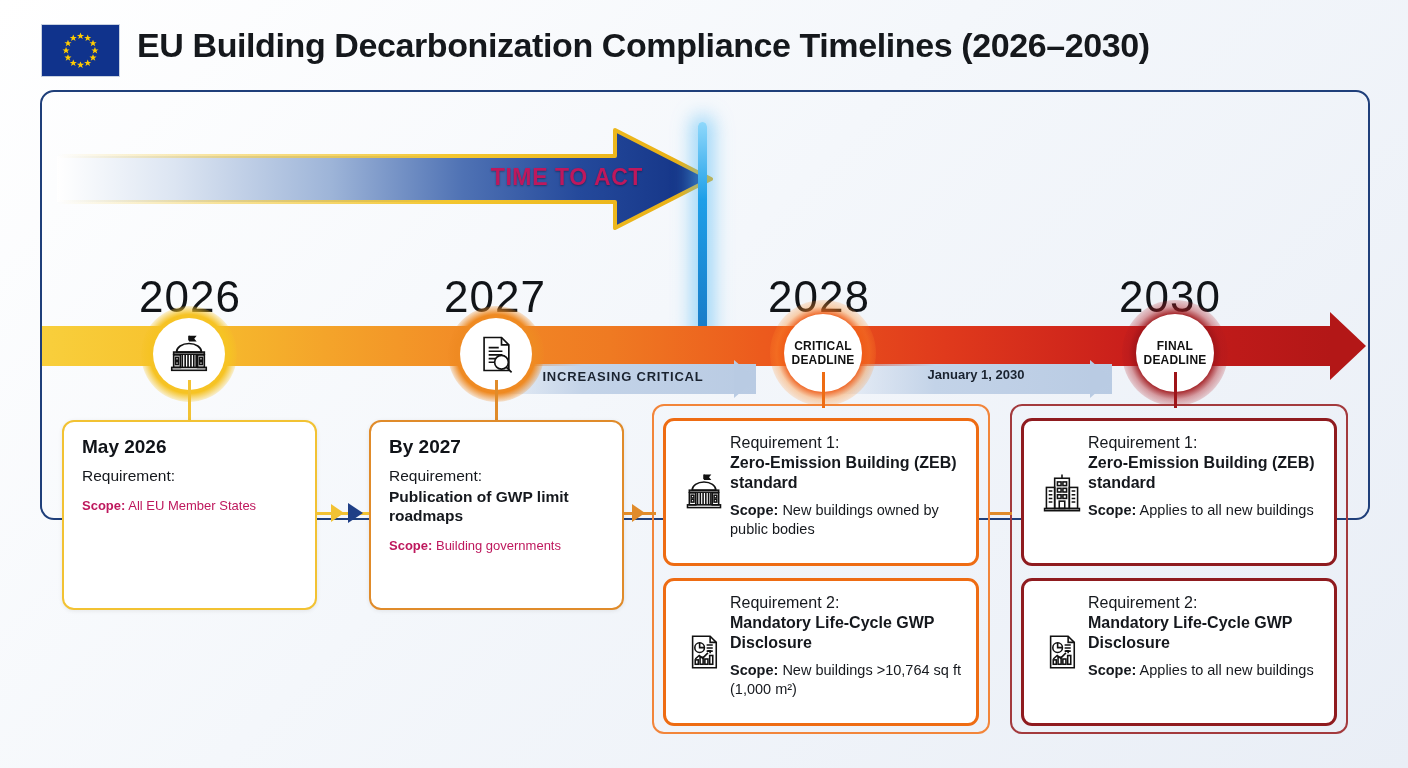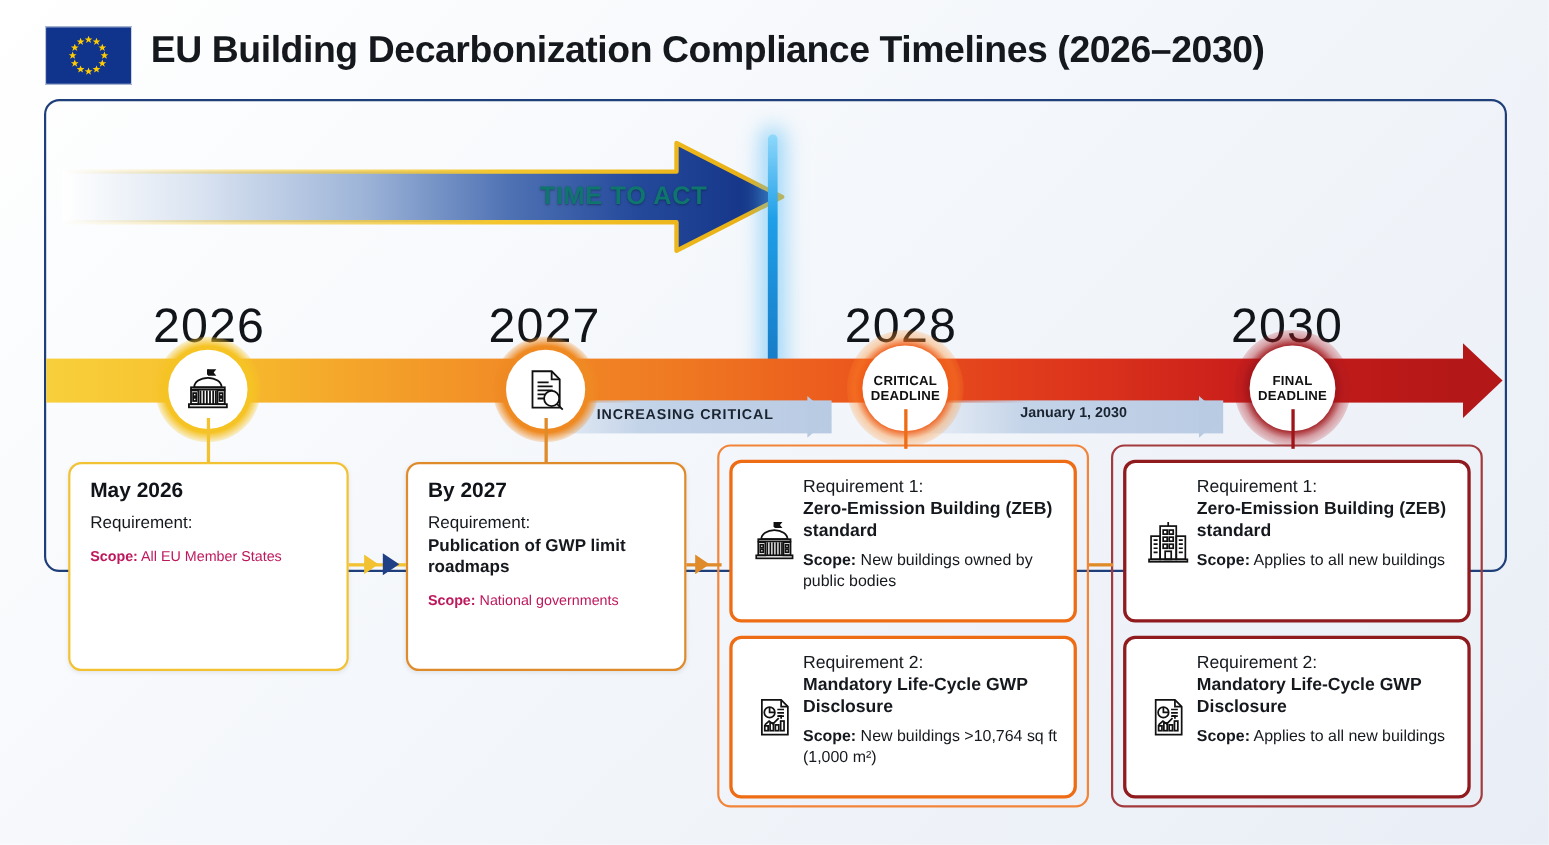--- a/index.html
+++ b/index.html
@@ -28,21 +28,21 @@
     position:absolute;left:40px;top:90px;width:1330px;height:430px;
     border:2px solid #1f3f7a;border-radius:14px;
     background:transparent;box-sizing:border-box;
   }
 
   
   .tta{position:absolute;left:55px;top:126px;width:660px;height:106px;}
   .tta svg{display:block;}
   .tta-label{
     position:absolute;right:72px;top:38px;
-    color:#0f766e;font-size:23px;font-weight:bold;letter-spacing:0.6px;
+    color:#be185d;font-size:23px;font-weight:bold;letter-spacing:0.6px;
     text-shadow:0 1px 2px rgba(0,0,0,.35);
   }
   .blue-pulse{
     position:absolute;left:698px;top:122px;width:9px;height:222px;
     background:linear-gradient(180deg,#8fd8fb 0%,#1e9fe8 35%,#1878c4 100%);
     border-radius:5px;
     box-shadow:0 0 18px 7px rgba(90,190,245,.55);
   }
 
   
@@ -320,21 +320,21 @@
   </div>
 
   <div class="card card-2027">
     <div class="card-head">By 2027</div>
     <div class="card-body">
       <span class="req">Requirement:</span>
       <span class="strong">Publication of GWP limit roadmaps</span>
     </div>
     <div class="card-scope">
       <b>Scope:</b>
-      <span>National governments</span>
+      <span>Building governments</span>
     </div>
   </div>
 
   <div class="link-line" style="left:317px;top:512px;width:52px;background:#f2c233;"></div>
   <div class="mini-arrow arrow-y" style="left:331px;top:504px;"></div>
   <div class="mini-arrow arrow-b" style="left:348px;top:503px;"></div>
 
   <div class="link-line" style="left:624px;top:512px;width:32px;background:#e08b2a;"></div>
   <div class="mini-arrow arrow-o" style="left:632px;top:504px;"></div>
 

